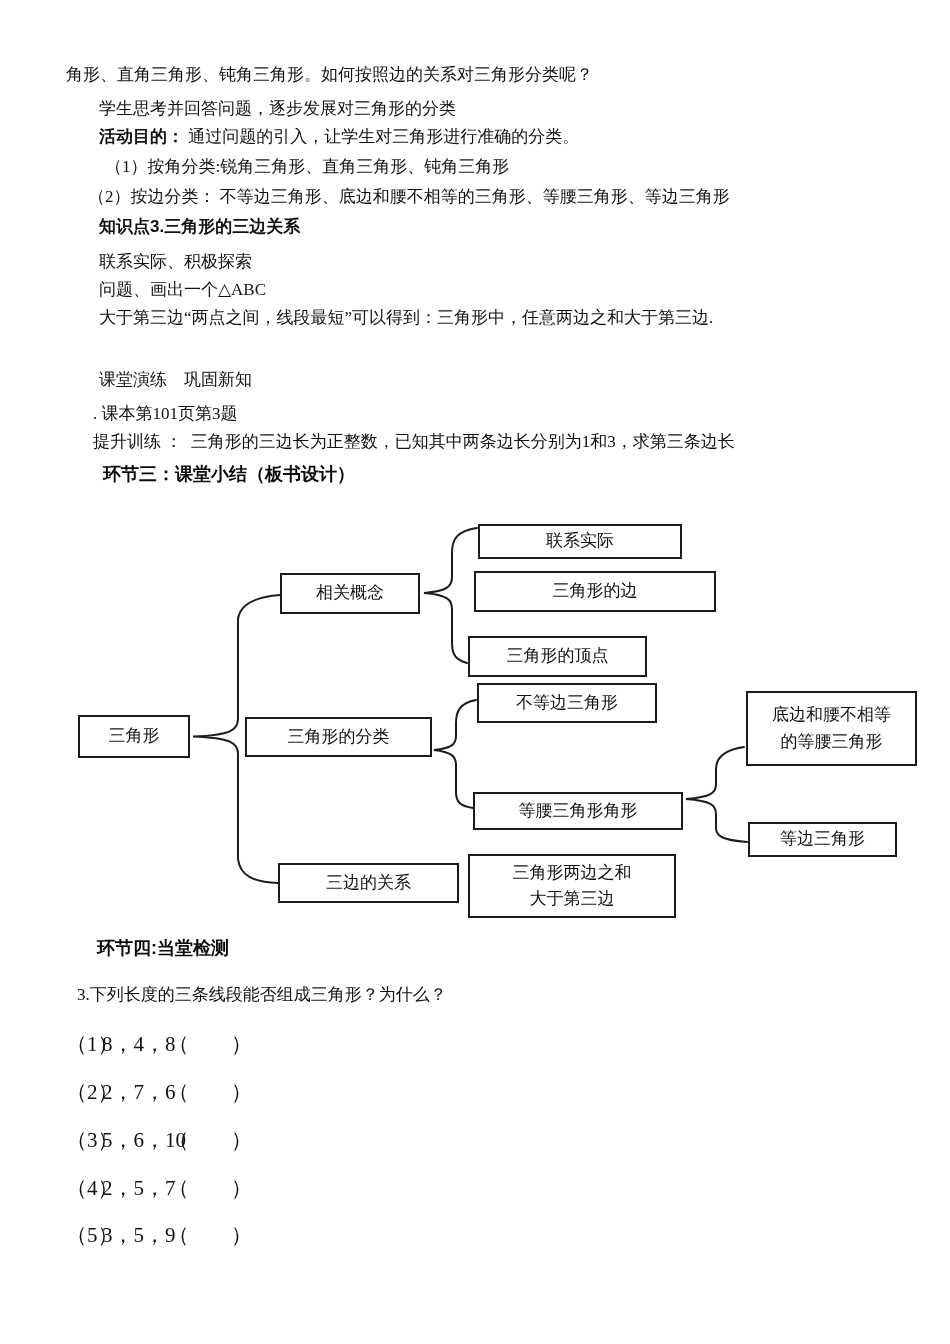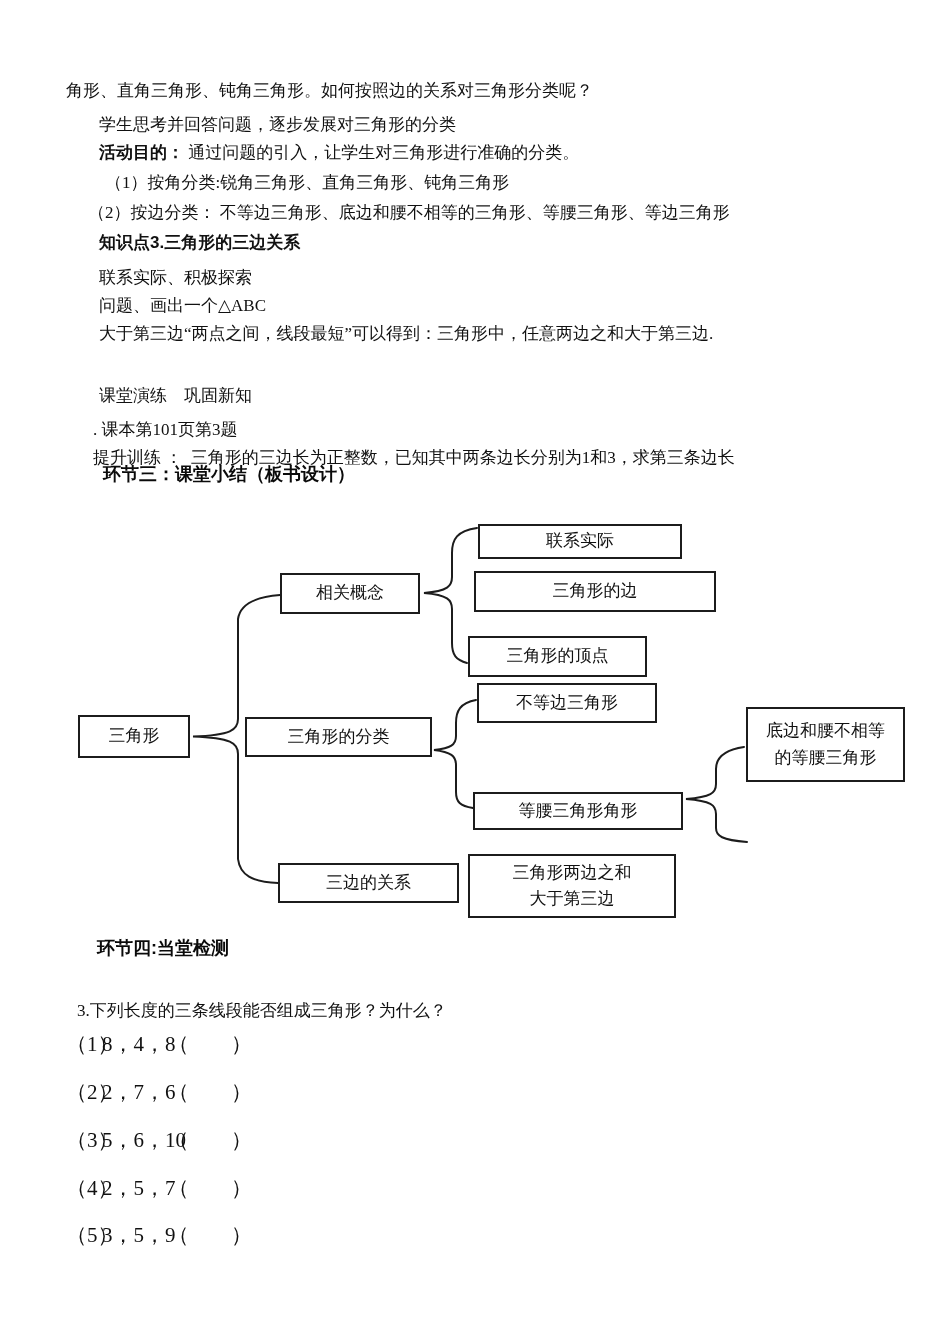--- a/index.html
+++ b/index.html
@@ -9,21 +9,21 @@
     width:950px; height:1344px;
     font-family:"Liberation Serif","DejaVu Serif",serif;
     color:#111111;
   }
   .page {
     position:relative; width:950px; height:1344px;
     background:#ffffff; overflow:hidden;
   }
   .line {
     position:absolute; font-size:17px; line-height:1.3;
-    white-space:pre; color:#111111;margin-top:16px;
+    white-space:pre; color:#111111;
   }
   .bold-hei {
     font-family:"Liberation Sans","DejaVu Sans",sans-serif;
     font-weight:bold;
   }
   .heading {
     position:absolute; font-size:18px; font-weight:bold;
     font-family:"Liberation Sans","DejaVu Sans",sans-serif;
     white-space:pre; color:#0a0a0a;
   }
@@ -68,22 +68,23 @@
 
     <div class="node" style="left:78px;top:200px;width:112px;height:43px">三角形</div>
     <div class="node" style="left:280px;top:58px;width:140px;height:41px">相关概念</div>
     <div class="node" style="left:245px;top:202px;width:187px;height:40px">三角形的分类</div>
     <div class="node" style="left:278px;top:348px;width:181px;height:40px">三边的关系</div>
     <div class="node" style="left:478px;top:9px;width:204px;height:35px">联系实际</div>
     <div class="node" style="left:474px;top:56px;width:242px;height:41px">三角形的边</div>
     <div class="node" style="left:468px;top:121px;width:179px;height:41px">三角形的顶点</div>
     <div class="node" style="left:477px;top:168px;width:180px;height:40px">不等边三角形</div>
     <div class="node" style="left:473px;top:277px;width:210px;height:38px">等腰三角形角形</div>
-    <div class="node" style="left:746px;top:192px;width:159px;height:75px">底边和腰不相等
+    <div class="node" style="left:746px;top:176px;width:171px;height:75px">底边和腰不相等
 的等腰三角形</div>
+    <div class="node" style="left:748px;top:307px;width:149px;height:35px">等边三角形</div>
     <div class="node" style="left:468px;top:339px;width:208px;height:64px">三角形两边之和
 大于第三边</div>
   </div>
 
   <div class="heading" style="left:97px;top:936px">环节四:当堂检测</div>
   <div class="line" style="left:77px;top:984px">3.下列长度的三条线段能否组成三角形？为什么？</div>
 
   <div class="quiz-item" style="left:66px;top:1030px">
     <span class="lbl">（1）</span><span class="num">8，4，8</span><span class="ans">（　　）</span>
   </div>

